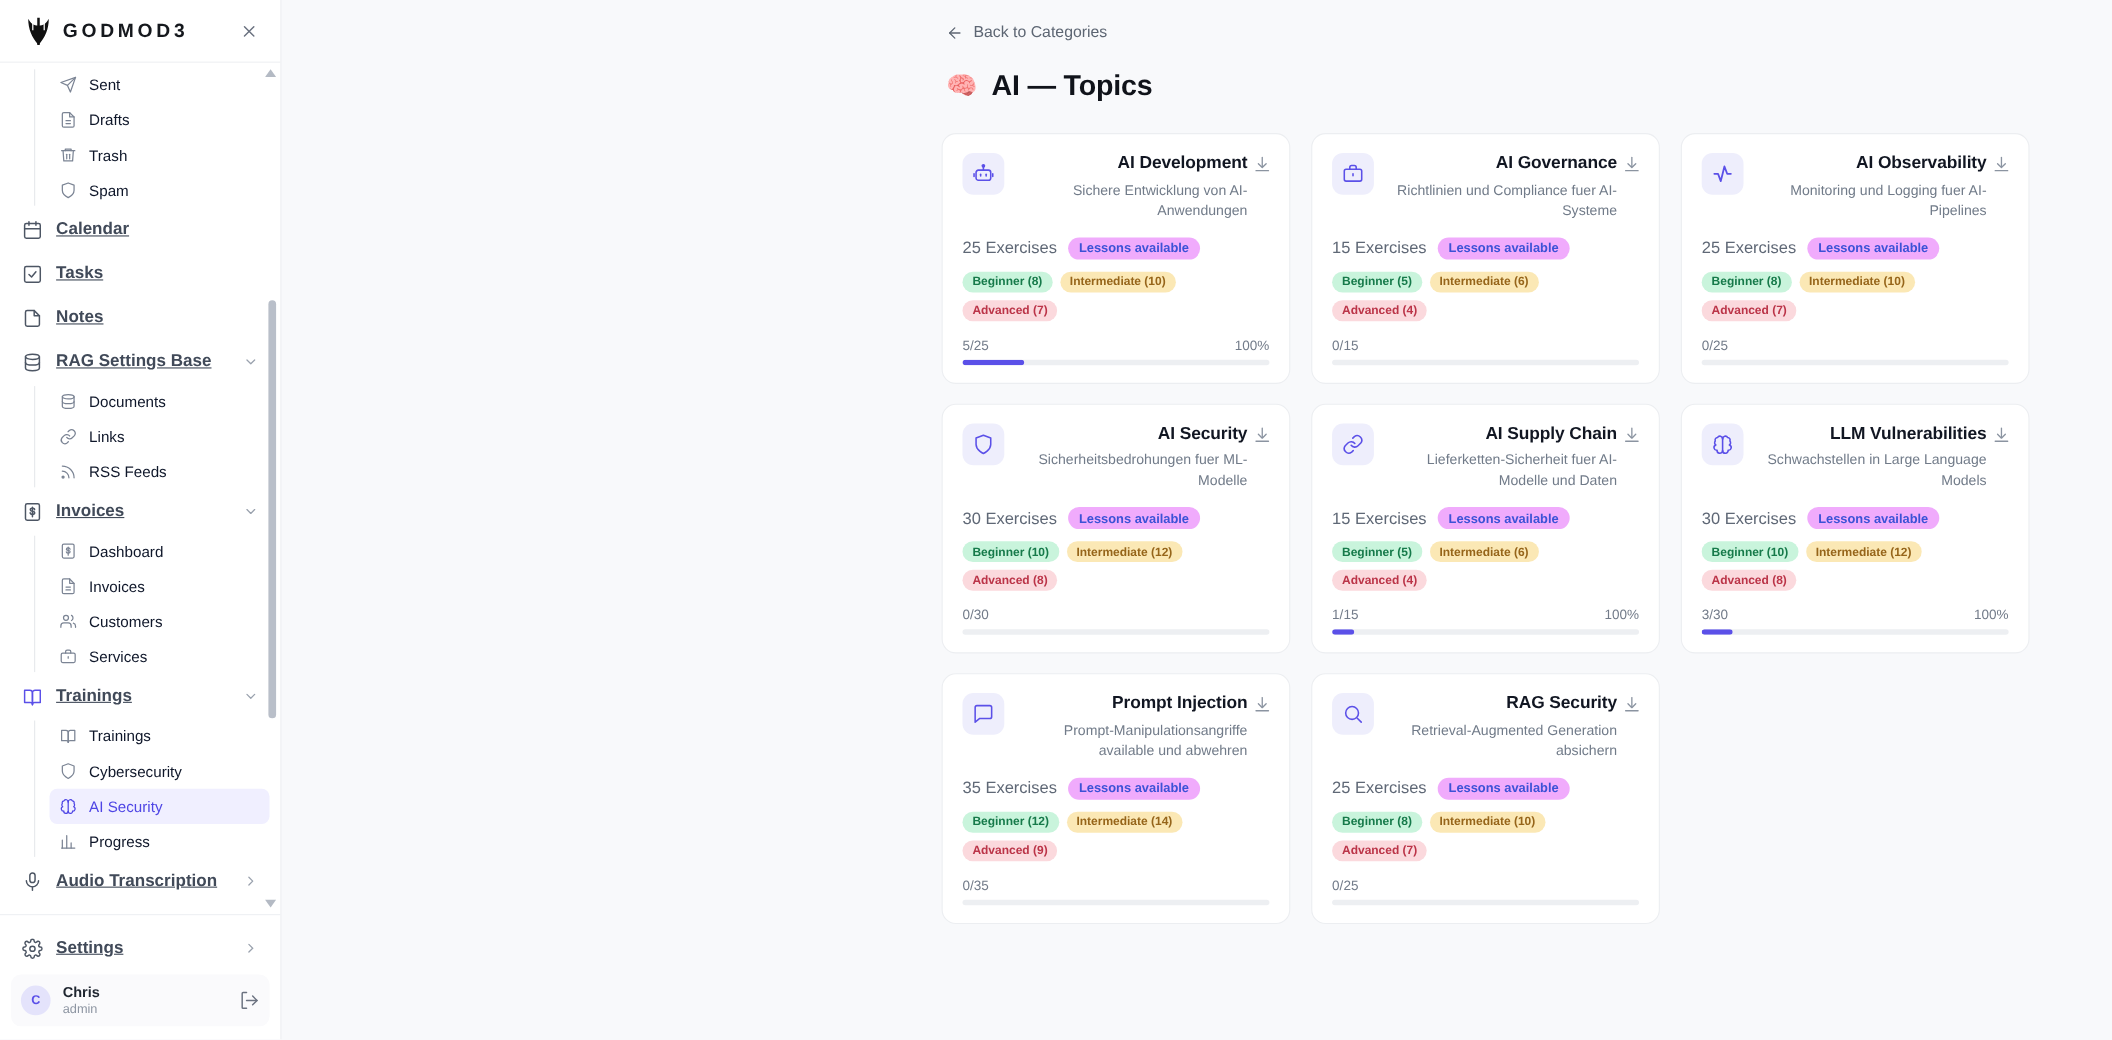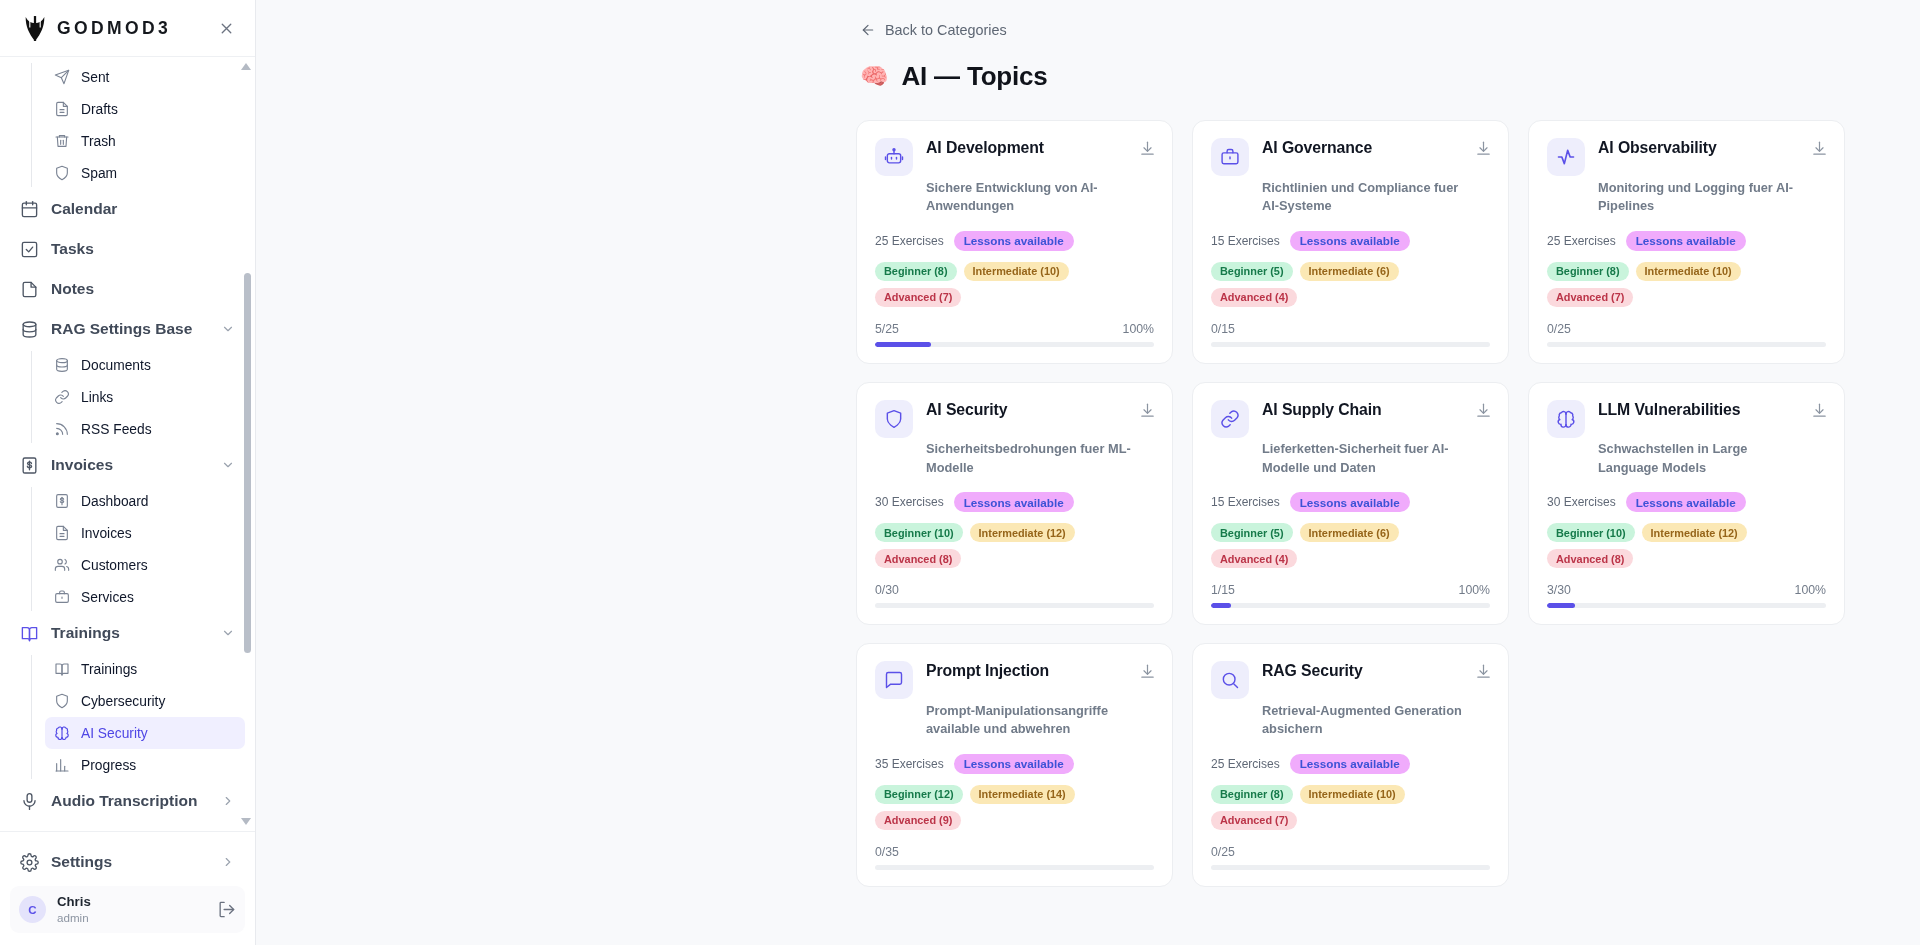--- a/index.html
+++ b/index.html
@@ -44,21 +44,21 @@
   .sb-inner { padding: 0 10px 0 10px; }
 
   .nav-row {
     display: flex; align-items: center;
     height: 40px; border-radius: 8px;
     padding: 0 10px; cursor: pointer;
     color: #414a59; font-size: 15.5px; font-weight: 600;
     gap: 12px; position: relative;
   }
   .nav-row .ic { width: 19px; height: 19px; flex: none; color: #4d5664; display:flex; align-items:center; justify-content:center;}
-  .nav-row .lbl { flex: 1; white-space: nowrap; }
+  .nav-row .lbl { flex: 1; white-space: nowrap; text-decoration: underline; }
   .nav-row .chev { width: 14px; height: 14px; color: #9aa2ae; flex:none; }
   .nav-row.accent .ic { color: #5b50e8; }
 
   .subgroup { position: relative; margin-left: 21px; padding-left: 14px; }
   .subgroup::before {
     content: ""; position: absolute; left: 0; top: 2px; bottom: 2px;
     width: 1px; background: #e6e8ec;
   }
   .sub-row {
     display: flex; align-items: center; gap: 11px;
@@ -128,49 +128,49 @@
 
   .card {
     background: #ffffff;
     border: 1px solid #eceef1;
     border-radius: 13px;
     padding: 17px 18px 16px 18px;
     position: relative;
     min-height: 179px;
     display: flex; flex-direction: column;
     cursor: pointer;
+    text-align: right;
   }
   .card-top { display: flex; gap: 13px; align-items: flex-start; }
   .card-ic {
     width: 38px; height: 38px; border-radius: 10px;
     background: #eeeefc; color: #5b50e8; flex: none;
     display: flex; align-items: center; justify-content: center;
   }
   .card-ic svg { width: 20px; height: 20px; }
   .card-head { flex: 1; min-width: 0; padding-right: 20px; }
   .card-title {
     font-size: 15.8px; font-weight: 700; color: #111622;
     letter-spacing: -0.1px; line-height: 1.3;
   }
   .card-desc {
-    margin-top: 20px; font-size: 12.8px; color: #717b89;
+    margin-top: 4px; font-size: 12.8px; color: #717b89;
     line-height: 1.45;
-    font-weight: bold;
   }
   .dl-btn {
     position: absolute; top: 19px; right: 16px;
     width: 17px; height: 17px; color: #8b94a1; cursor: pointer;
   }
   .dl-btn svg { width: 100%; height: 100%; }
 
   .meta-row {
     display: flex; align-items: center; gap: 10px;
     margin-top: 15px;
   }
-  .ex-count { font-size: 12px; color: #5f6876; }
+  .ex-count { font-size: 15px; color: #5f6876; }
   .pill-lessons {
     font-size: 11.7px; font-weight: 600; color: #3c52d6;
     background: #f0abfc; border-radius: 999px; padding: 3.5px 10px;
   }
 
   .chips { display: flex; gap: 7px; margin-top: 11px; flex-wrap: wrap; }
   .chip {
     font-size: 10.9px; font-weight: 600;
     border-radius: 999px; padding: 3.5px 9px; white-space: nowrap;
   }

